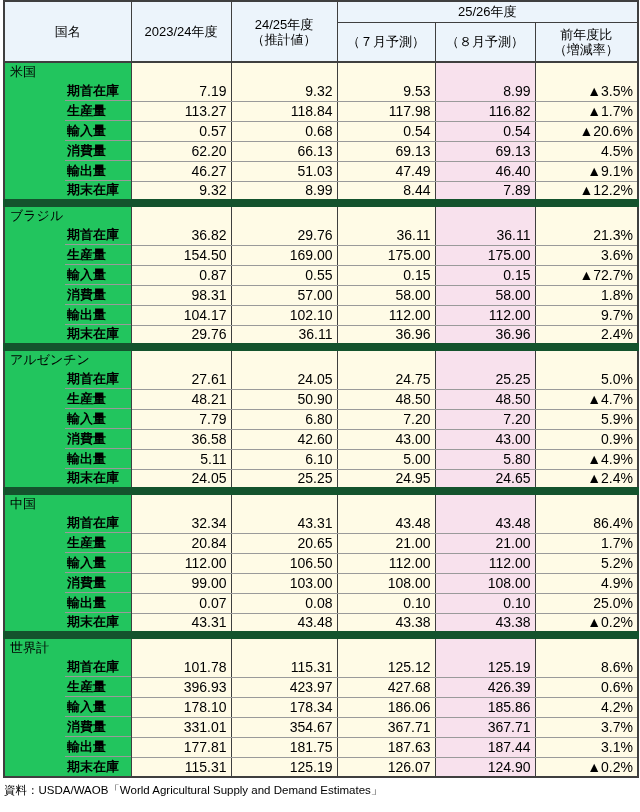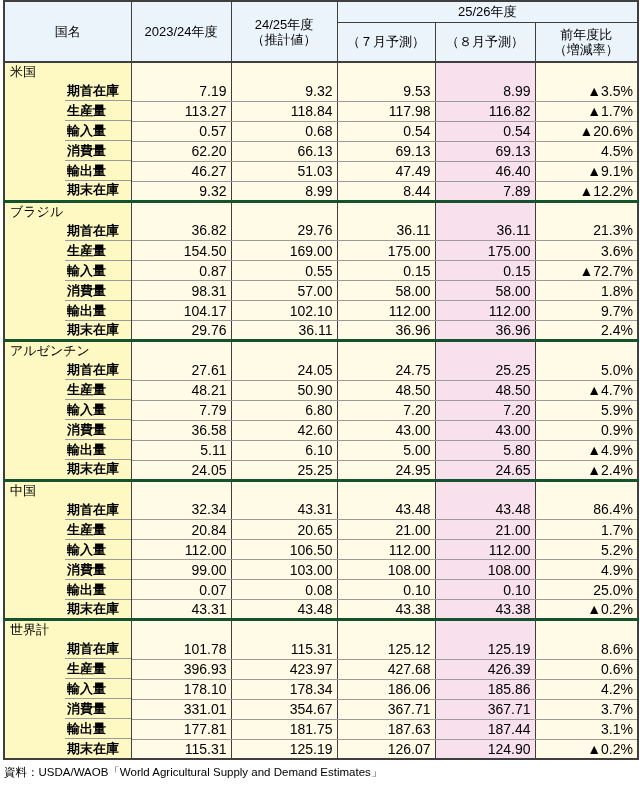--- a/index.html
+++ b/index.html
@@ -49,23 +49,23 @@
   thead tr.h2 th { height: 40px; }
   thead th.hb { border-bottom: 2px solid #3f3f3f; }
 
   tbody td {
     border-left: 1px solid #3f3f3f;
     border-right: 1px solid #3f3f3f;
     vertical-align: middle;
   }
   tr.country-row td { height: 15px; }
   tr.data-row td { height: 20px; }
-  tr.section-sep td { border-top: 3px solid #14532d; }
-
-  .country-cell, .row-label { background: #fef9c3; }
+  tr.section-sep td { border-top: 8px solid #14532d; }
+
+  .country-cell, .row-label { background: #22c55e; }
   .cream { background: #fffbe6; }
   .aug   { background: #f8e1ed; }
 
   .country-cell {
     font-size: 13px;
     padding-left: 5px;
     white-space: nowrap;
   }
   .row-label {
     position: relative;

